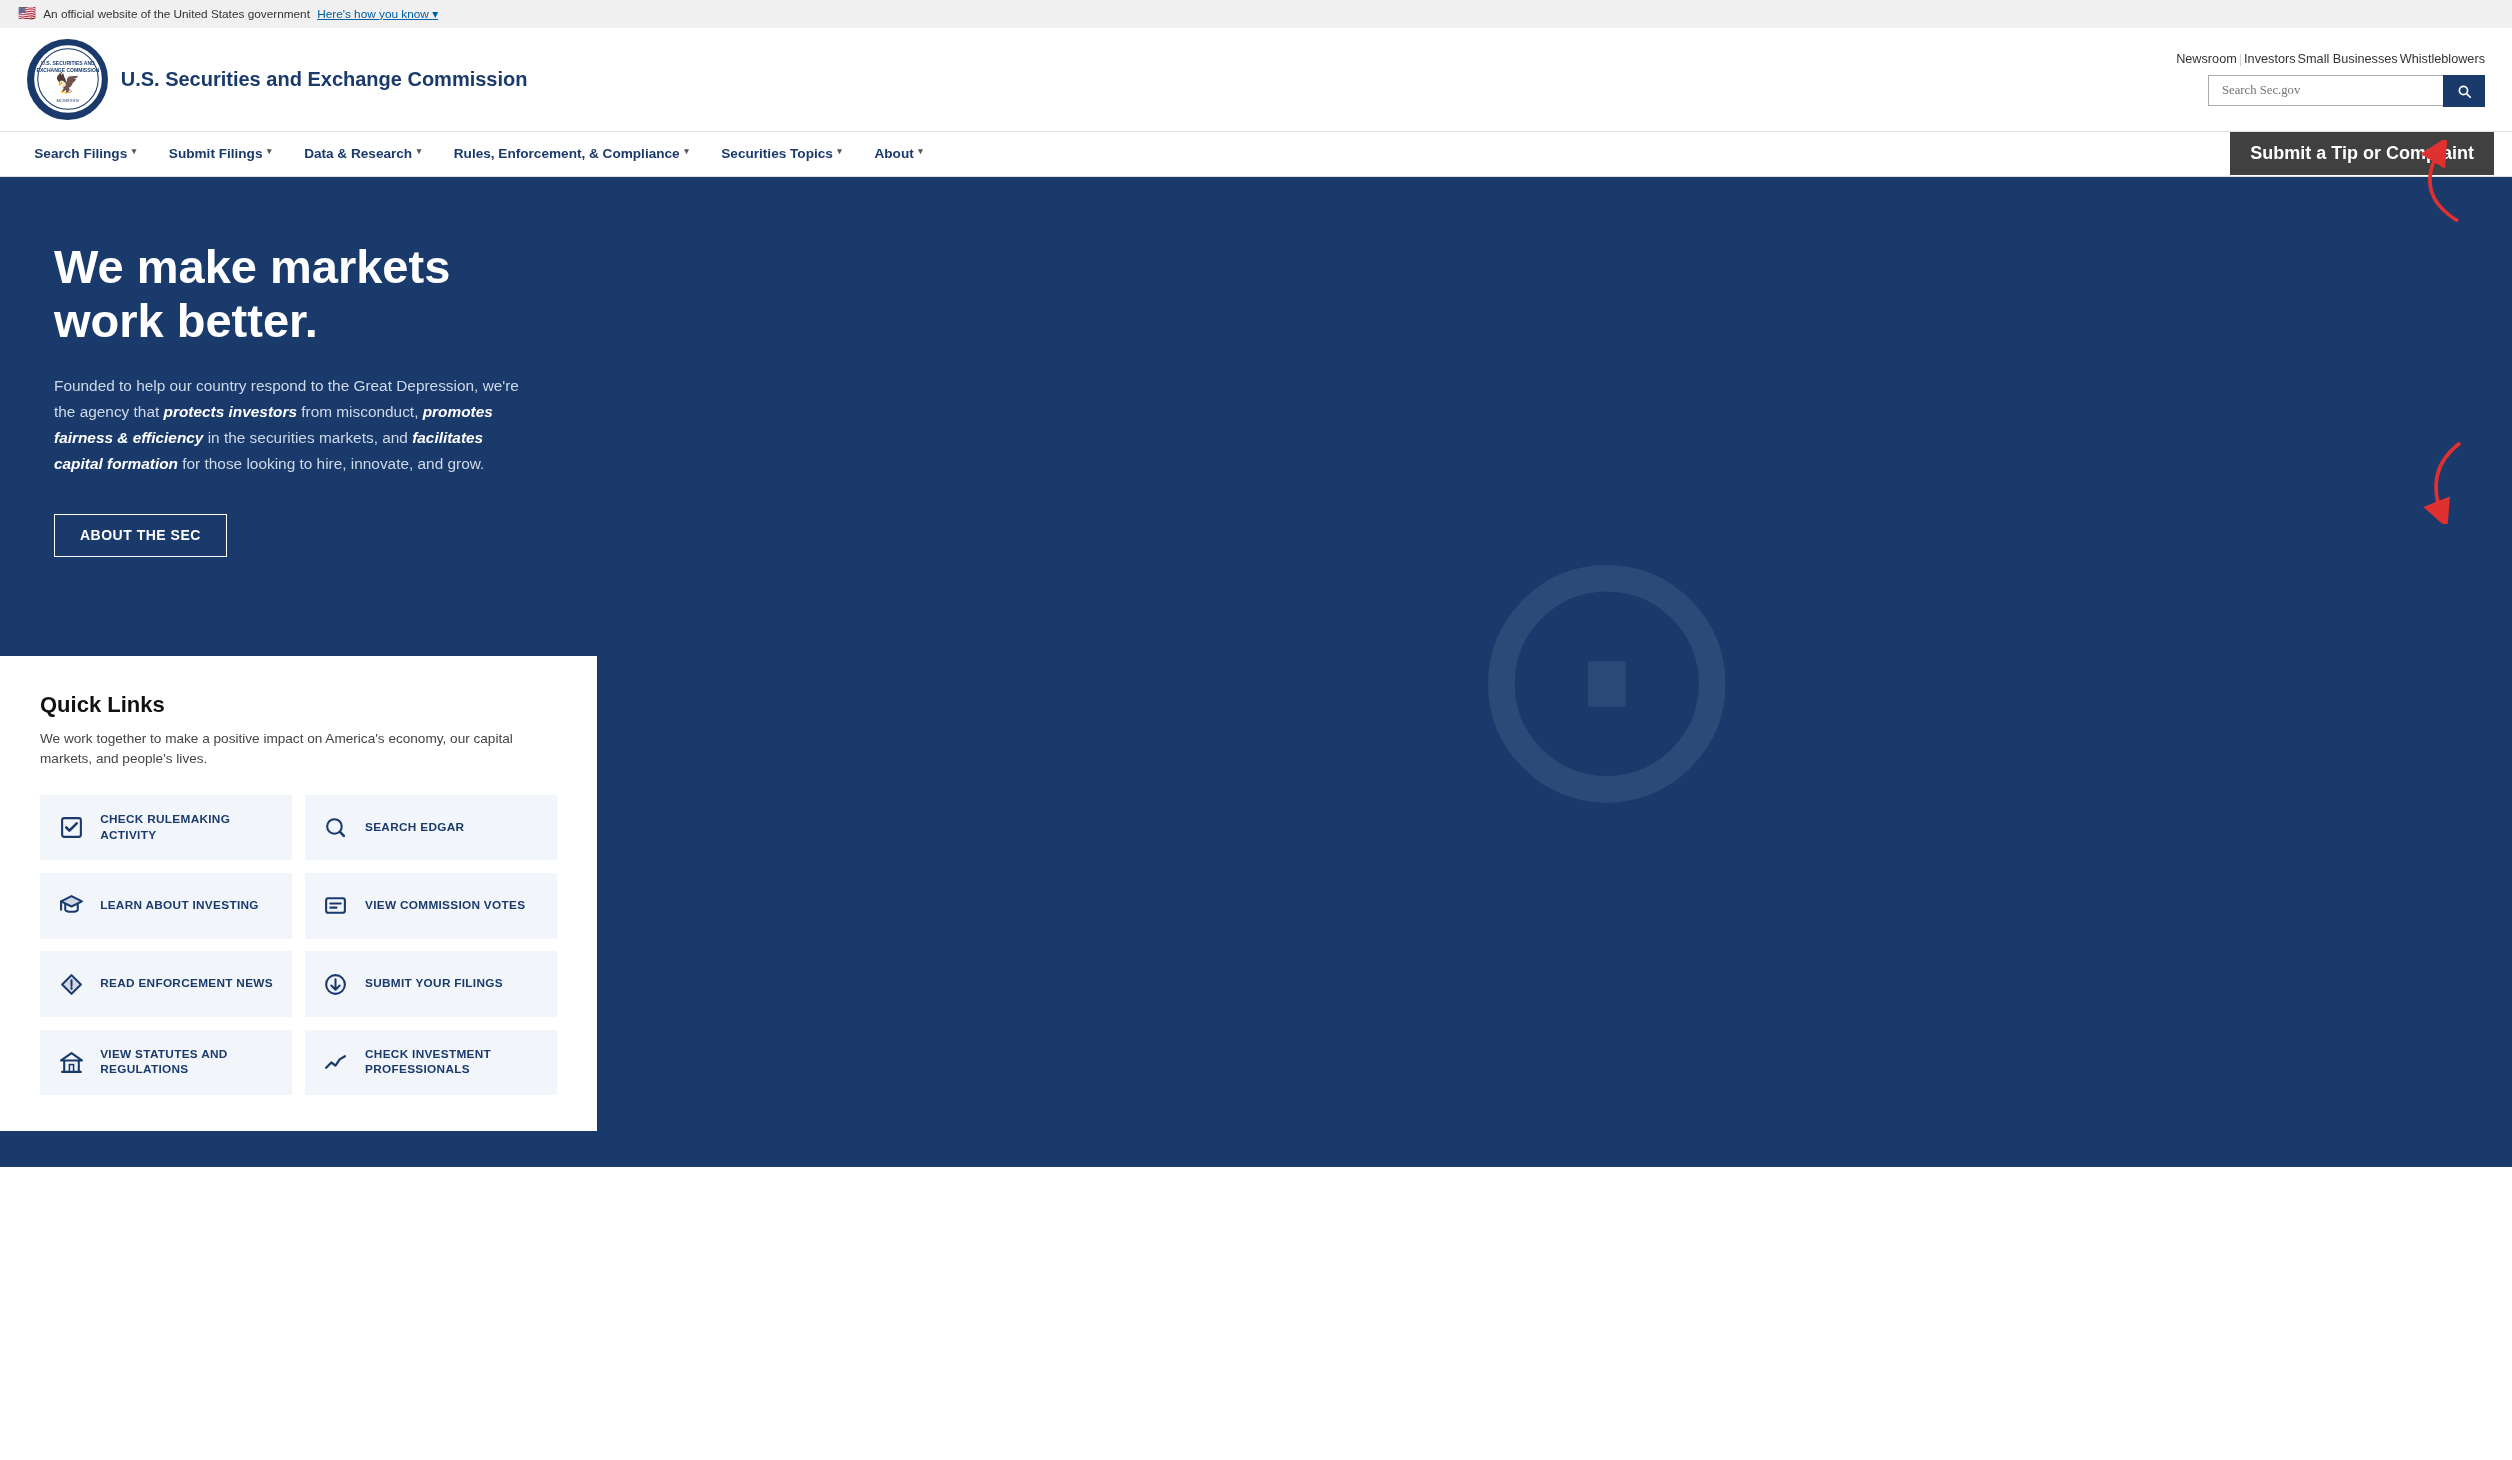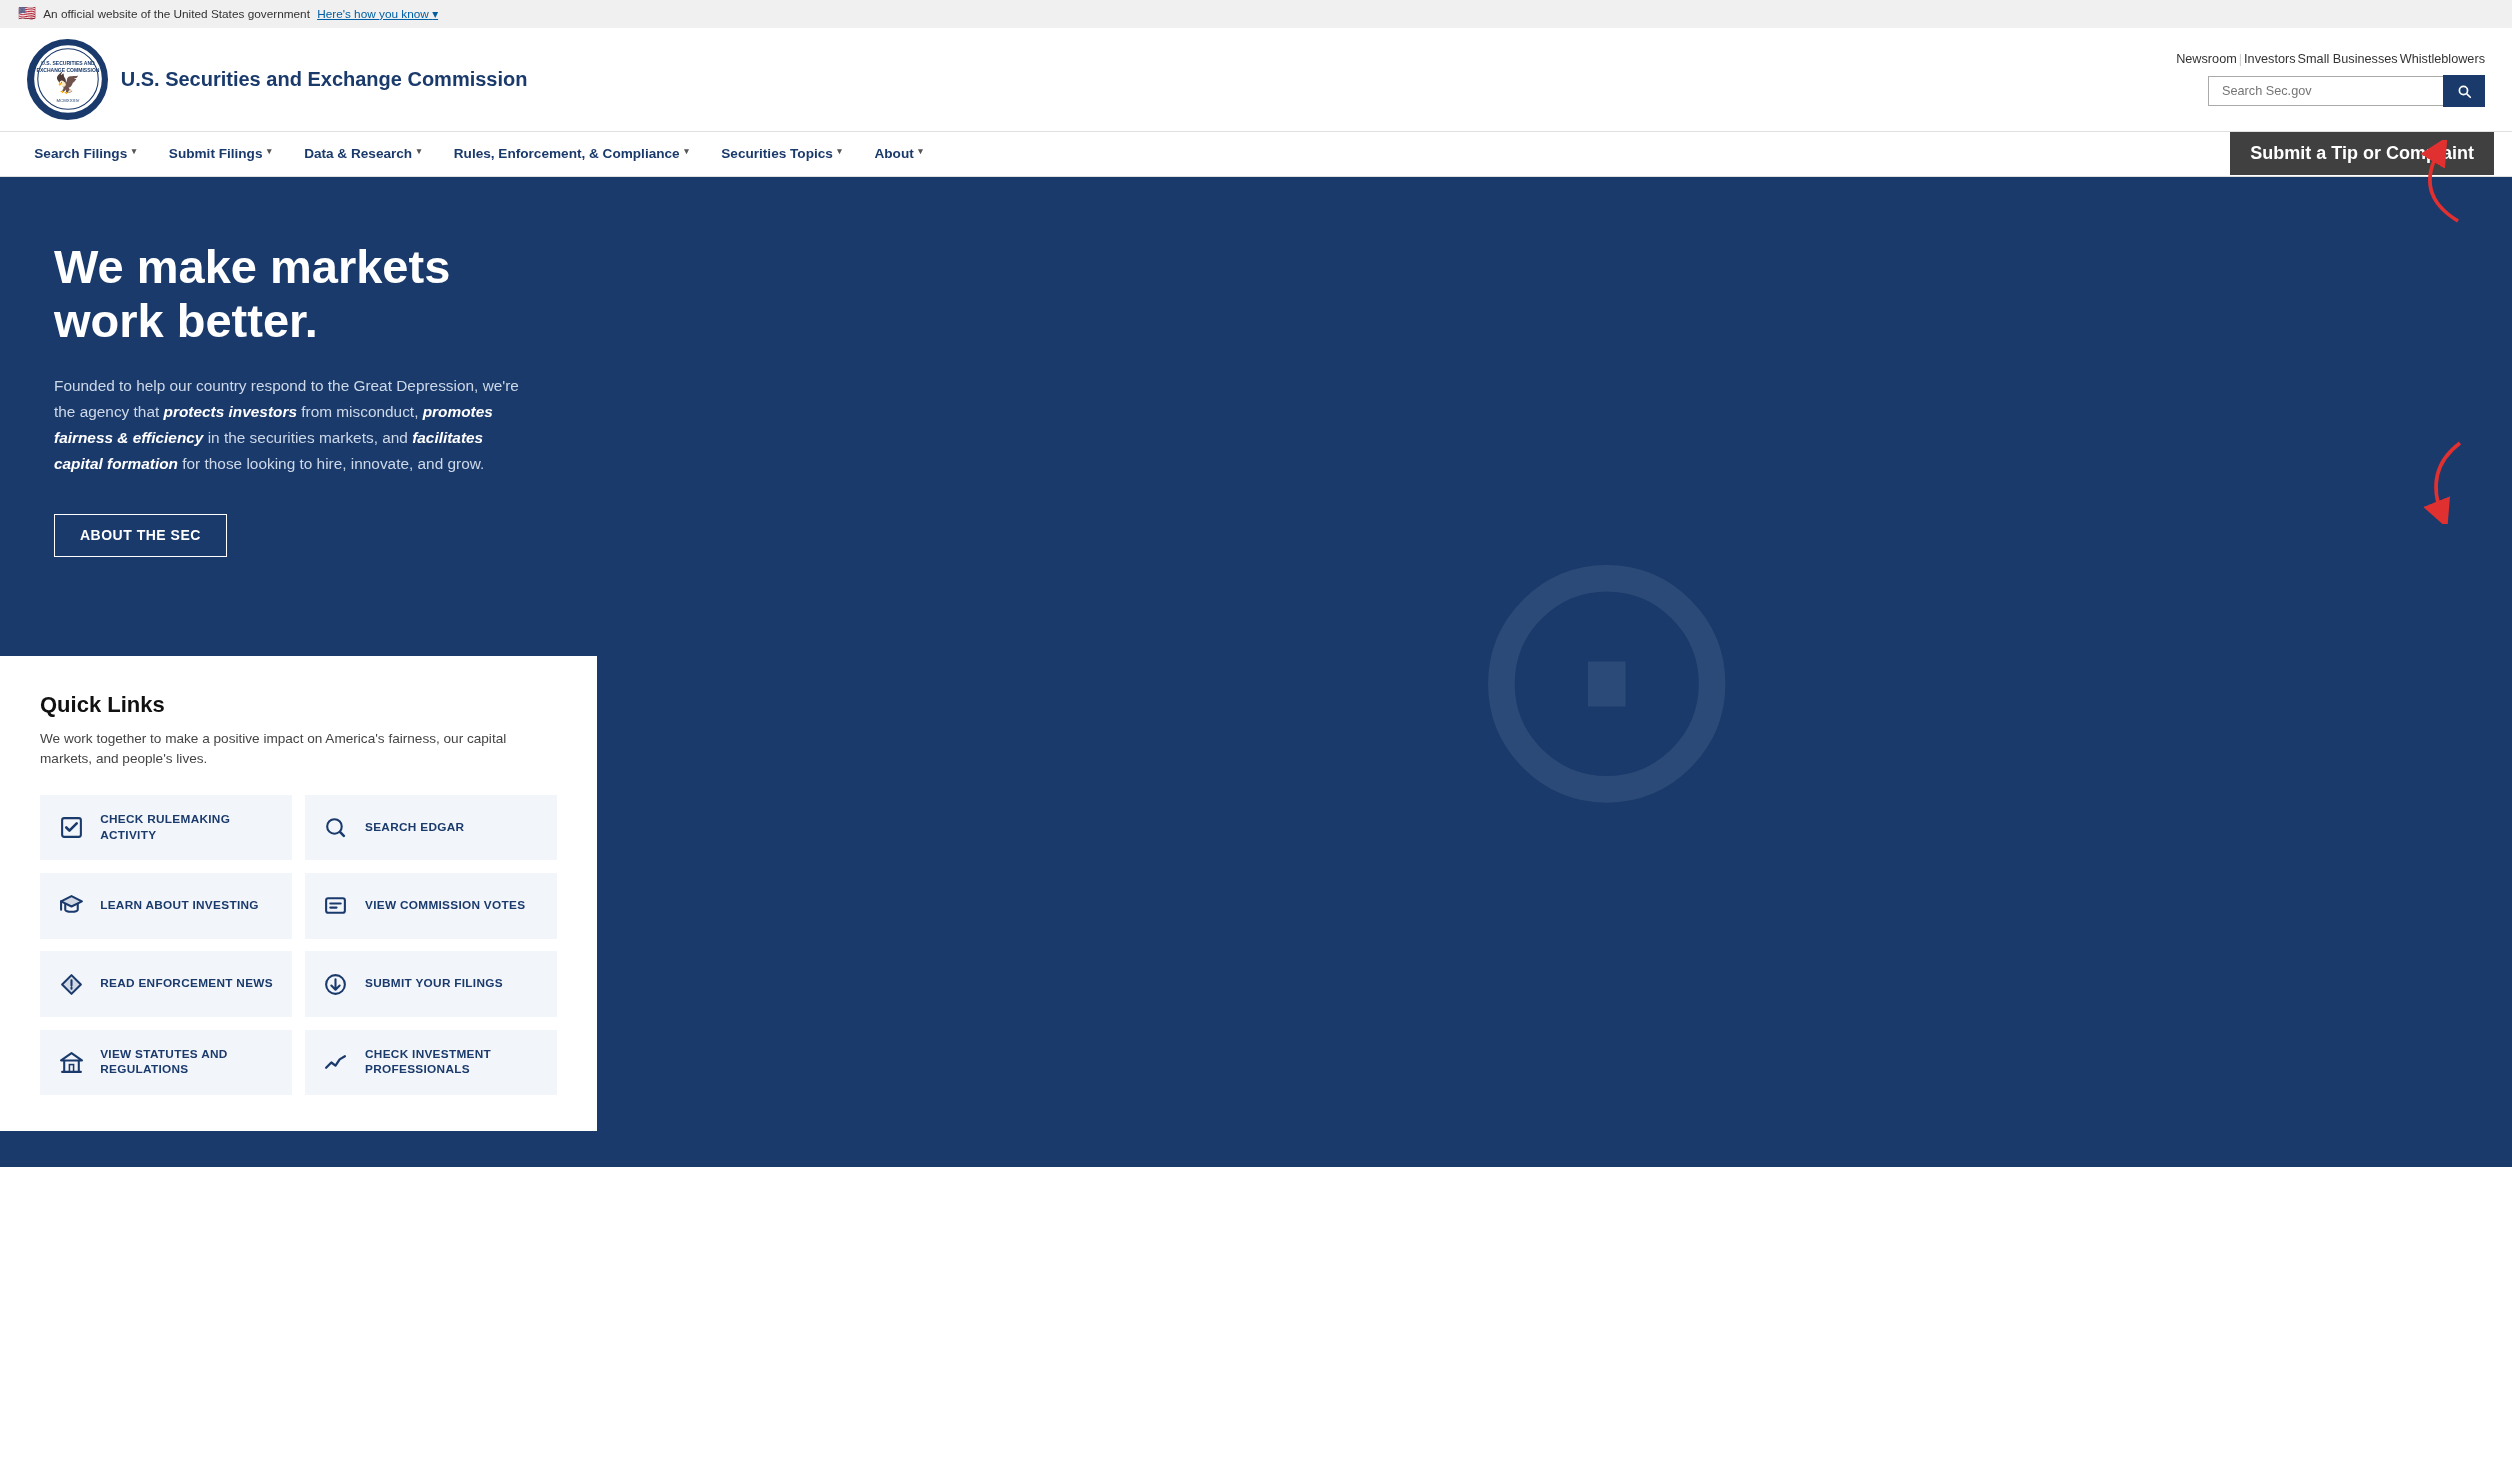--- a/index.html
+++ b/index.html
@@ -76,20 +76,21 @@
       align-items: center;
     }
     .search-input {
       border: 0.9px solid #aaa;
       padding: 7.2px 12.7px;
       font-size: 12.7px;
       width: 235px;
       outline: none;
       color: #666;
       border-right: none;
+      font-family: Liberation Serif, serif;
     }
     .search-button {
       background: #1a3a6c;
       border: none;
       padding: 8.1px 12.7px;
       cursor: pointer;
       display: flex;
       align-items: center;
       justify-content: center;
     }
@@ -365,21 +366,21 @@
       Founded to help our country respond to the Great Depression, we're the agency that
       <strong><em>protects investors</em></strong> from misconduct,
       <strong><em>promotes fairness &amp; efficiency</em></strong> in the securities markets, and
       <strong><em>facilitates capital formation</em></strong> for those looking to hire, innovate, and grow.
     </p>
     <button class="about-btn">ABOUT THE SEC</button>
   </div>
 
   <div class="quick-links-panel">
     <h2>Quick Links</h2>
-    <p class="subtitle">We work together to make a positive impact on America's fairness, our capital markets, and people's lives.</p>
+    <p class="subtitle">We work together to make a positive impact on America's economy, our capital markets, and people's lives.</p>
     <div class="ql-grid">
 
       <div class="ql-item">
         <div class="ql-icon">
           <svg viewBox="0 0 24 24" fill="none" xmlns="http://www.w3.org/2000/svg">
             <rect x="3" y="3" width="18" height="18" rx="2" stroke="#1a3a6c" stroke-width="2"></rect>
             <path d="M7 12l3 3 7-7" stroke="#1a3a6c" stroke-width="2.5" stroke-linecap="round" stroke-linejoin="round"></path>
           </svg>
         </div>
         <span class="ql-label">CHECK RULEMAKING ACTIVITY</span>

